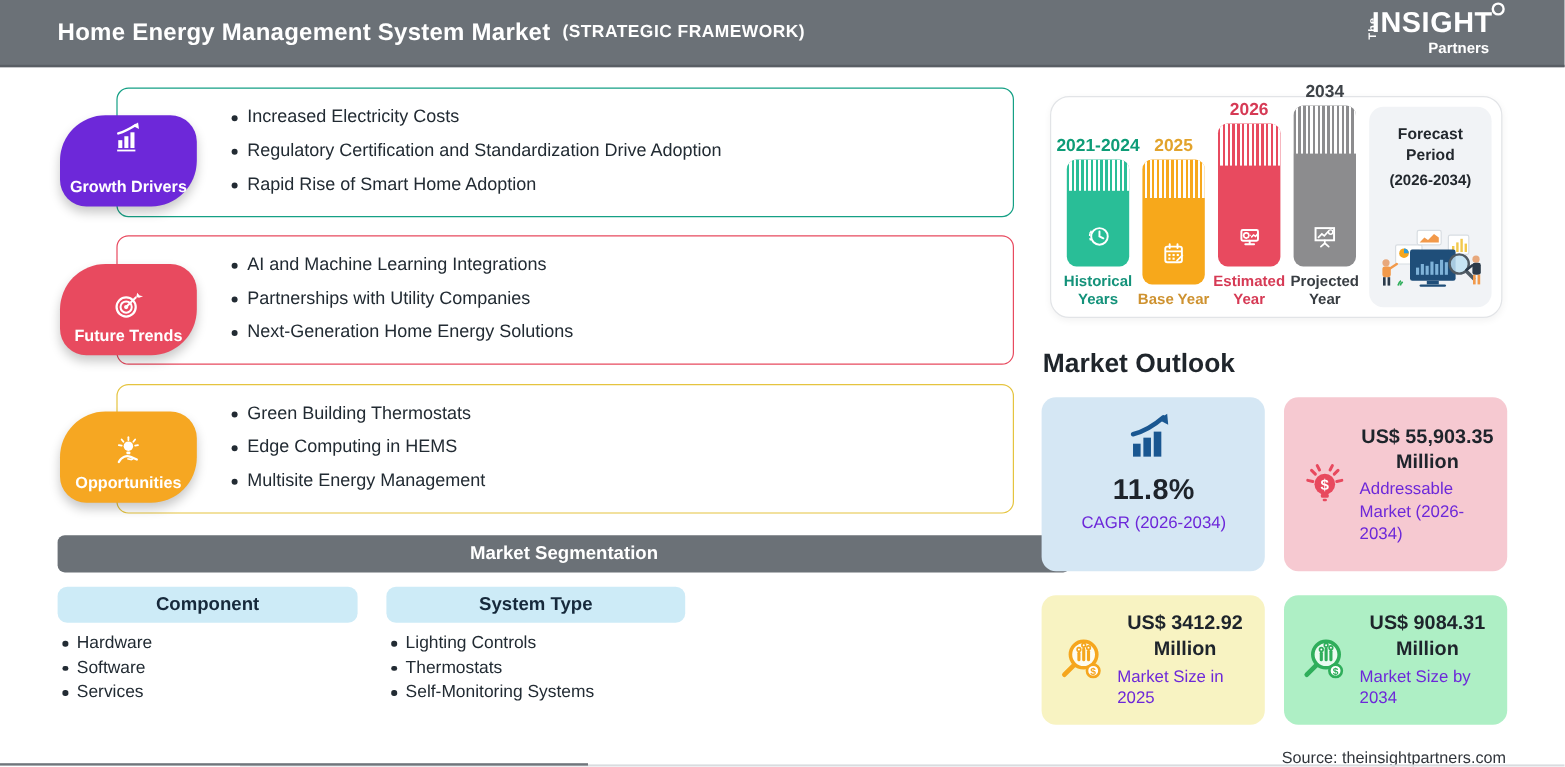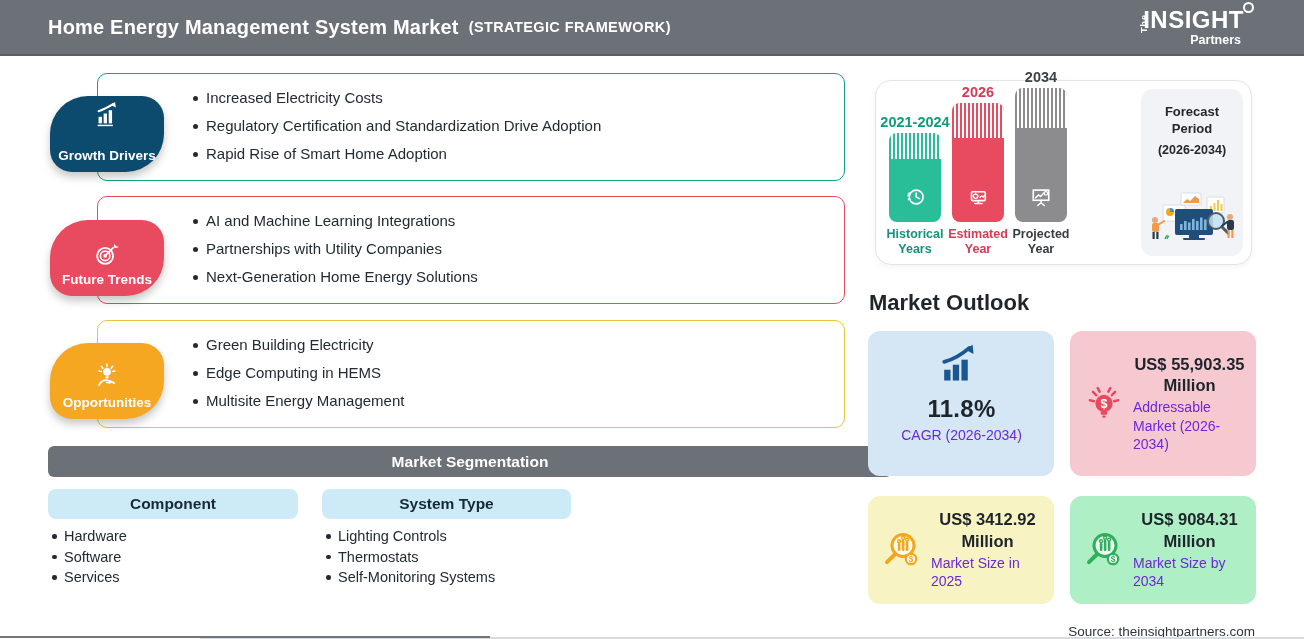--- a/index.html
+++ b/index.html
@@ -23,21 +23,21 @@
   .info-box-gd { top:73px;  border:1.5px solid #15A085; }
   .info-box-ft { top:196px; border:1.5px solid #E84A5F; }
   .info-box-op { top:320px; border:1.5px solid #E5C43F; }
   .bullets { list-style:none; padding:10px 0 0 93px; }
   .bullets li { position:relative; padding-left:15px; font-size:15px; color:#222B33; line-height:28px; }
   .bullets li::before { content:""; position:absolute; left:2px; top:12px; width:5px; height:5px; border-radius:50%; background:#222B33; }
 
   .badge { position:absolute; left:50px; width:114px; height:76px; border-radius:38px 22px 38px 22px;
            display:flex; flex-direction:column; align-items:center; justify-content:flex-end;
            padding-bottom:9px; color:#fff; box-shadow:0 5px 9px rgba(0,0,0,.22); z-index:2; }
-  .badge-gd { top:96px;  background:#0c4a6e;gap:16px; }
+  .badge-gd { top:96px;  background:#6d28d9;gap:16px; }
   .badge-ft { top:220px; background:#E84A5F; }
   .badge-op { top:343px; background:#F6A722; }
   .badge-icon { height:34px; display:flex; align-items:center; margin-bottom:1px; }
   .badge-label { font-size:13.5px; font-weight:700; white-space:nowrap; }
 
   
   .seg-bar { position:absolute; left:48px; top:446px; width:844px; height:31px; background:#6B7177;
              border-radius:6px; color:#fff; display:flex; align-items:center; justify-content:center;
              font-weight:700; font-size:15.5px; }
   .seg-col { position:absolute; top:489px; }
@@ -143,21 +143,21 @@
         <circle cx="14" cy="18" r="1.9" fill="#fff"></circle>
         <path d="M14 18 L23 9" stroke="#fff" stroke-width="1.8"></path>
         <path d="M23 9 l0.8 -3.8 2.1 2.5 3.1 0.7 -3.5 1.3 z" fill="#fff"></path>
       </svg>
     </span>
     <span class="badge-label">Future Trends</span>
   </div>
 
   <div class="info-box info-box-op">
     <ul class="bullets">
-      <li>Green Building Electricity</li>
+      <li>Green Building Thermostats</li>
       <li>Edge Computing in HEMS</li>
       <li>Multisite Energy Management</li>
     </ul>
   </div>
   <div class="badge badge-op">
     <span class="badge-icon">
       <svg width="30" height="30" viewBox="0 0 32 32" fill="none">
         <g stroke="#fff" stroke-width="1.6" stroke-linecap="round">
           <path d="M16 2.5 V5"></path>
             <path d="M10 4.5 L11.6 6.6"></path>
@@ -202,20 +202,41 @@
           <span class="tl-icon">
             <svg width="26" height="26" viewBox="0 0 32 32" fill="none">
               <circle cx="17.5" cy="16" r="8.5" stroke="#fff" stroke-width="2"></circle>
               <path d="M17.5 11 V16 L21.5 18" stroke="#fff" stroke-width="2" stroke-linecap="round"></path>
               <path d="M8.5 20 A9.5 9.5 0 0 1 9 10.5" stroke="#fff" stroke-width="1.6" stroke-dasharray="2.4 2.2"></path>
               <path d="M6.6 12.8 l2.5 -3 1.3 3.6 z" fill="#fff"></path>
             </svg>
           </span>
         </div>
         <div class="tl-caption">Historical Years</div>
+      </div>
+      <div class="tl-col tl-orange">
+        <div class="tl-year">2025</div>
+        <div class="tl-bar">
+          <span class="tl-icon">
+            <svg width="26" height="26" viewBox="0 0 32 32" fill="none">
+              <rect x="7.5" y="8" width="17" height="16" rx="2" stroke="#fff" stroke-width="2"></rect>
+              <path d="M7.5 13 H24.5" stroke="#fff" stroke-width="1.8"></path>
+              <path d="M12 5.5 V9.5 M20 5.5 V9.5" stroke="#fff" stroke-width="2" stroke-linecap="round"></path>
+              <g fill="#fff">
+                <rect x="10.6" y="15.5" width="2.2" height="2.2"></rect>
+                  <rect x="14.9" y="15.5" width="2.2" height="2.2"></rect>
+                  <rect x="19.2" y="15.5" width="2.2" height="2.2"></rect>
+                <rect x="10.6" y="19.3" width="2.2" height="2.2"></rect>
+                  <rect x="14.9" y="19.3" width="2.2" height="2.2"></rect>
+              </g>
+              <path d="M19.5 22.5 L25 17" stroke="#fff" stroke-width="1.8" stroke-linecap="round"></path>
+            </svg>
+          </span>
+        </div>
+        <div class="tl-caption">Base Year</div>
       </div>
       <div class="tl-col tl-red">
         <div class="tl-year">2026</div>
         <div class="tl-bar">
           <span class="tl-icon">
             <svg width="26" height="26" viewBox="0 0 32 32" fill="none">
               <rect x="8" y="9.5" width="17" height="11" rx="1.5" stroke="#fff" stroke-width="2"></rect>
               <path d="M16.5 20.5 V24 M12 24 H21" stroke="#fff" stroke-width="2" stroke-linecap="round"></path>
               <circle cx="13" cy="15" r="2.6" stroke="#fff" stroke-width="1.6"></circle>
               <path d="M13 11.4 v1.2 M13 17.4 v1.2 M9.4 15 h1.2 M16.4 15 h1.2" stroke="#fff" stroke-width="1.4"></path>

